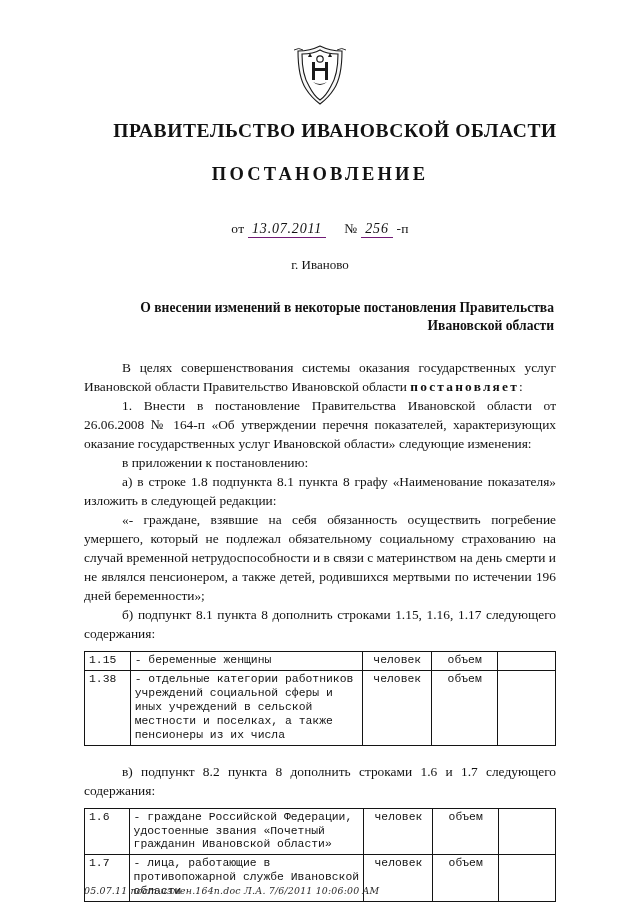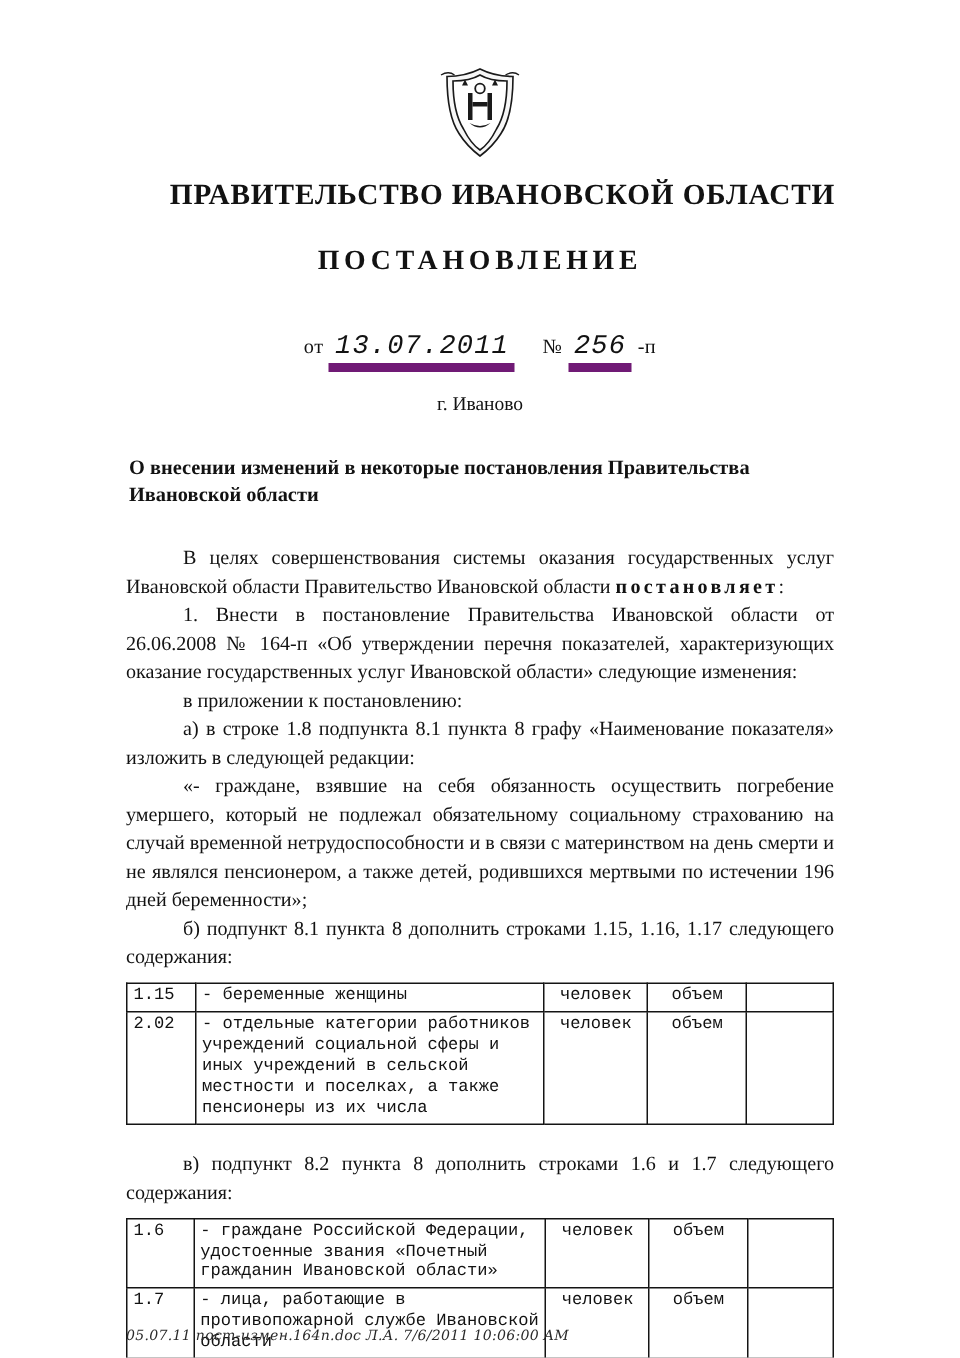--- a/index.html
+++ b/index.html
@@ -45,34 +45,34 @@
     letter-spacing: 3.2px;
     margin-top: 22px;
   }
   .date-row {
     margin-top: 36px;
     text-align: center;
     font-size: 13.5px;
     letter-spacing: 0.3px;
   }
   .handwriting {
-    font-family: Liberation Mono, monospace;
+    font-family: Liberation Serif, serif;
     font-style: italic;
-    font-size: 18px;
-    border-bottom: 6px solid #701a75;
+    font-size: 14px;
+    border-bottom: 1px solid #701a75;
     padding: 0 4px 1px 4px;
     letter-spacing: 0.8px;
   }
   .city {
     text-align: center;
     font-size: 13px;
     margin-top: 20px;
   }
   .subject {
-    text-align: left;
+    text-align: right;
     font-weight: bold;
     font-size: 13.6px;
     margin: 26px 86px 0 86px;
     line-height: 1.35;
   }
   .body {
     margin: 22px 84px 0 84px;
     font-size: 13.4px;
     line-height: 1.42;
     text-align: justify;
@@ -169,21 +169,21 @@
   <table class="tbl">
     <tbody>
       <tr>
         <td class="c-num">1.15</td>
         <td class="c-name">- беременные женщины</td>
         <td class="c-unit">человек</td>
         <td class="c-vol">объем</td>
         <td class="c-last"></td>
       </tr>
       <tr>
-        <td class="c-num">2.02</td>
+        <td class="c-num">1.38</td>
         <td class="c-name">- отдельные категории работников учреждений социальной сферы и иных учреждений в сельской местности и поселках, а также пенсионеры из их числа</td>
         <td class="c-unit">человек</td>
         <td class="c-vol">объем</td>
         <td class="c-last"></td>
       </tr>
     </tbody>
   </table>
 
   <div class="body" style="margin-top:16px;">
     <p>в) подпункт 8.2 пункта 8 дополнить строками 1.6 и 1.7 следующего содержания:</p>

